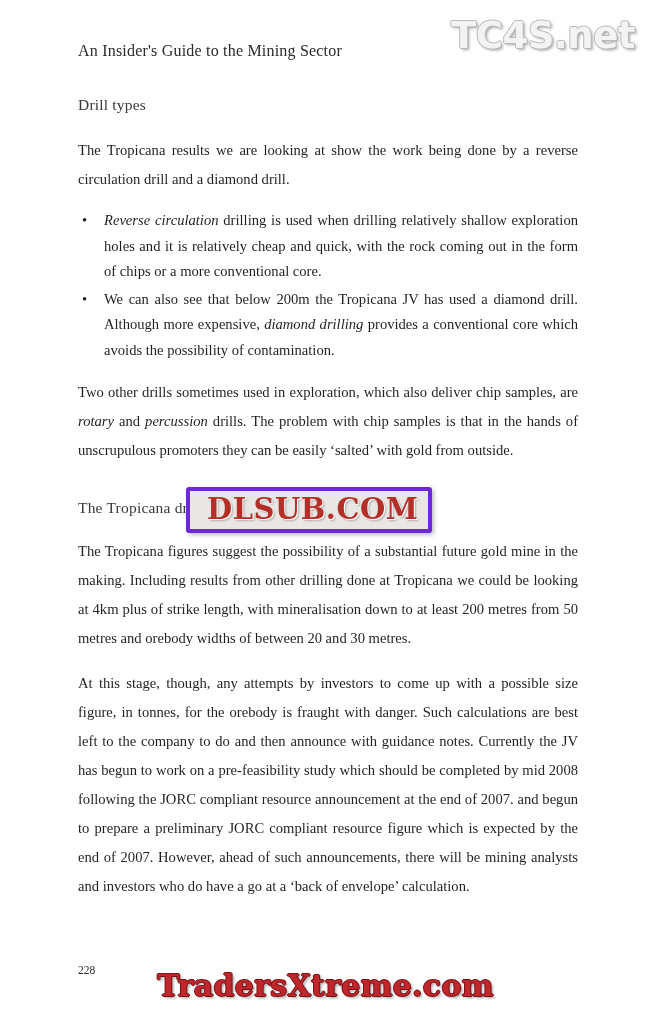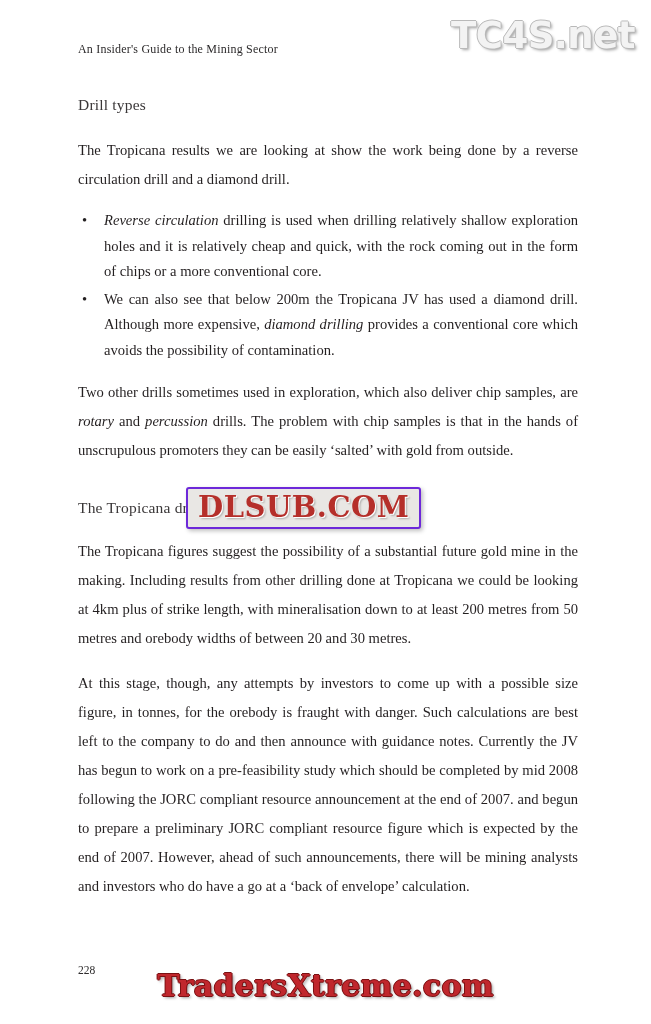--- a/index.html
+++ b/index.html
@@ -18,21 +18,21 @@
   .page {
     position: relative;
     width: 651px;
     height: 1024px;
     box-sizing: border-box;
   }
   .running-head {
     position: absolute;
     left: 78px;
     top: 42px;
-    font-size: 12px;
+    font-size: 16px;
     letter-spacing: 0.2px;
     color: #2c2a2b;
   }
   .content {
     position: absolute;
     left: 78px;
     top: 96px;
     width: 500px;
   }
   h2.section {
@@ -101,23 +101,23 @@
     text-shadow:
        1px 0 0 #b9b9b9, -1px 0 0 #b9b9b9,
        0 1px 0 #b9b9b9, 0 -1px 0 #b9b9b9,
        2px 2px 3px rgba(0,0,0,0.35);
     margin-top: 8px;
   }
   .wm-dlsub {
     position: absolute;
     left: 186px;
     top: 487px;
-    padding: 3px 10px 5px 10px;
+    padding: 3px 10px 5px 17px;
     background: #e9e7e4;
-    border: 2px solid #6d28d9;
+    border: 4px solid #6d28d9;
     border-radius: 3px;
     font-family: "DejaVu Serif", serif;
     font-weight: bold;
     font-size: 29px;
     line-height: 30px;
     letter-spacing: 0.5px;
     color: #b52f2a;
     text-shadow: 1px 1px 0 #ffffff, 2px 2px 2px rgba(0,0,0,0.25);
     box-shadow: 2px 2px 4px rgba(0,0,0,0.25);
   }

